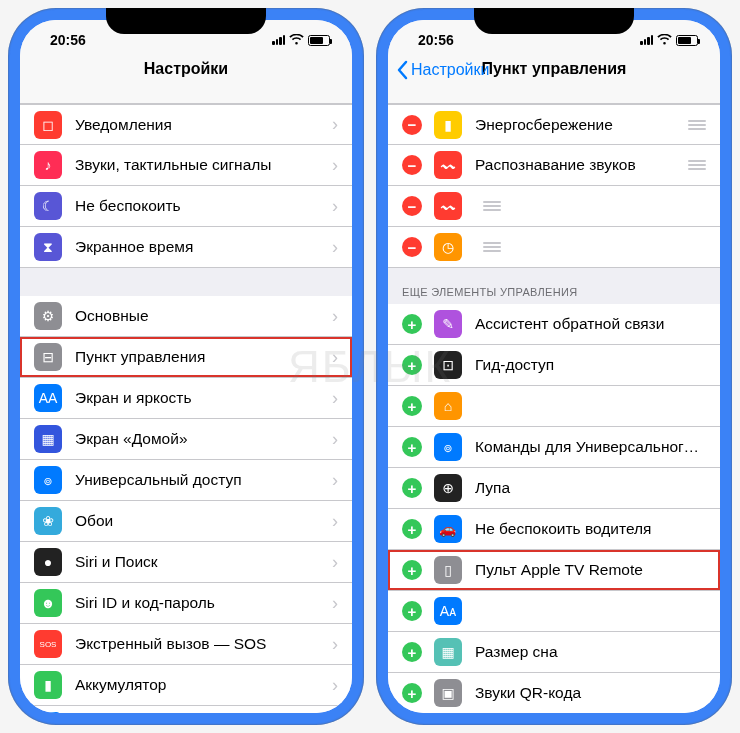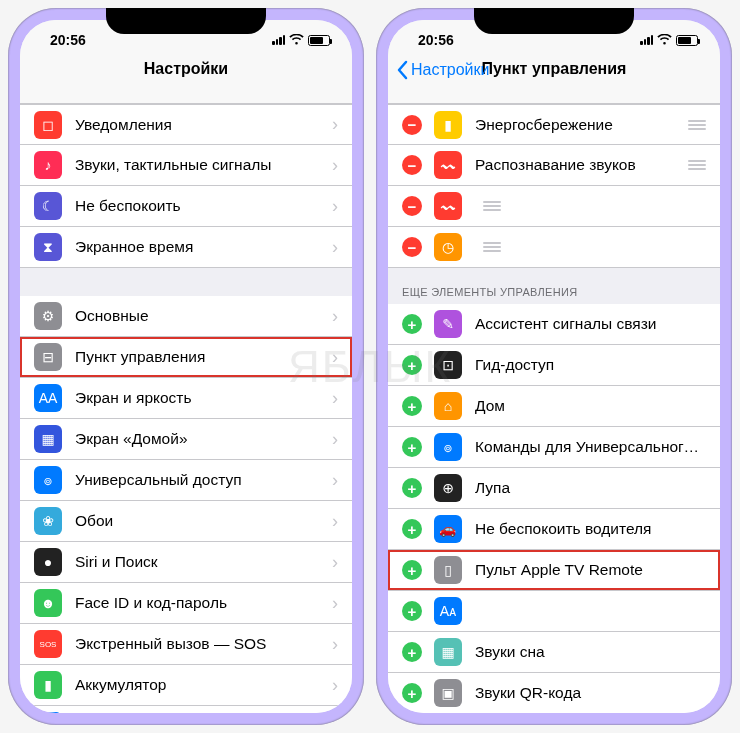--- a/index.html
+++ b/index.html
@@ -9,21 +9,21 @@
     background: #f5f5f5;
     font-family: -apple-system, "Helvetica Neue", Arial, sans-serif;
     display: flex;
     justify-content: space-between;
     padding: 8px;
     position: relative;
   }
   .phone {
     width: 356px;
     height: 717px;
-    background: #c4b5fd;
+    background: #3b82f6;
     border-radius: 48px;
     padding: 12px;
     position: relative;
     box-shadow: inset 0 0 2px #555;
   }
   .screen {
     width: 100%;
     height: 100%;
     background: #efeff4;
     border-radius: 36px;
@@ -192,21 +192,21 @@
       <span class="label">Обои</span>
       <span class="chev">›</span>
     </div>
         <div class="row ">
       <div class="icon" style="background:#222;font-size:14px">●</div>
       <span class="label">Siri и Поиск</span>
       <span class="chev">›</span>
     </div>
         <div class="row ">
       <div class="icon" style="background:#34c759;font-size:14px">☻</div>
-      <span class="label">Face ID и код-пароль</span>
+      <span class="label">Siri ID и код-пароль</span>
       <span class="chev">›</span>
     </div>
         <div class="row ">
       <div class="icon" style="background:#ff3b30;font-size:8px">SOS</div>
       <span class="label">Экстренный вызов — SOS</span>
       <span class="chev">›</span>
     </div>
         <div class="row ">
       <div class="icon" style="background:#34c759;font-size:14px">▮</div>
       <span class="label">Аккумулятор</span>
@@ -287,31 +287,30 @@
     <div class="drag">
             <span></span>
             <span></span>
             <span></span>
           </div>
   </div>
         <div class="section-header">ЕЩЕ ЭЛЕМЕНТЫ УПРАВЛЕНИЯ</div>
         <div class="row ">
     <div class="action-btn add">+</div>
     <div class="icon" style="background:#af52de;font-size:14px">✎</div>
-    <span class="label">Ассистент сигналы связи</span>
+    <span class="label">Ассистент обратной связи</span>
   </div>
         <div class="row ">
     <div class="action-btn add">+</div>
     <div class="icon" style="background:#222;font-size:14px">⊡</div>
     <span class="label">Гид-доступ</span>
   </div>
         <div class="row ">
     <div class="action-btn add">+</div>
     <div class="icon" style="background:#ff9500;font-size:14px">⌂</div>
-    <span class="label">Дом</span>
   </div>
         <div class="row ">
     <div class="action-btn add">+</div>
     <div class="icon" style="background:#007aff;font-size:14px">๏</div>
     <span class="label">Команды для Универсального дост...</span>
   </div>
         <div class="row ">
     <div class="action-btn add">+</div>
     <div class="icon" style="background:#222;font-size:14px">⊕</div>
     <span class="label">Лупа</span>
@@ -326,21 +325,21 @@
     <div class="icon" style="background:#8e8e93;font-size:14px">▯</div>
     <span class="label">Пульт Apple TV Remote</span>
   </div>
         <div class="row ">
     <div class="action-btn add">+</div>
     <div class="icon" style="background:#007aff;font-size:14px">Aᴀ</div>
   </div>
         <div class="row ">
     <div class="action-btn add">+</div>
     <div class="icon" style="background:#55c1b5;font-size:14px">▦</div>
-    <span class="label">Звуки сна</span>
+    <span class="label">Размер сна</span>
   </div>
         <div class="row ">
     <div class="action-btn add">+</div>
     <div class="icon" style="background:#8e8e93;font-size:14px">▣</div>
     <span class="label">Звуки QR-кода</span>
   </div>
       </div>
   </div>
 </div>
 

